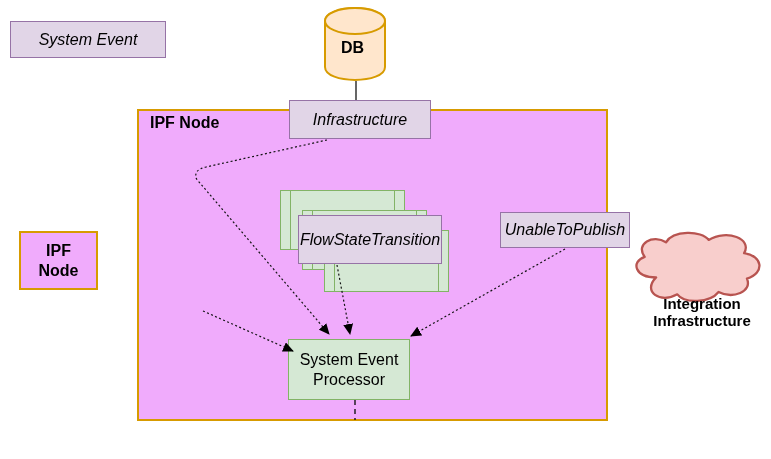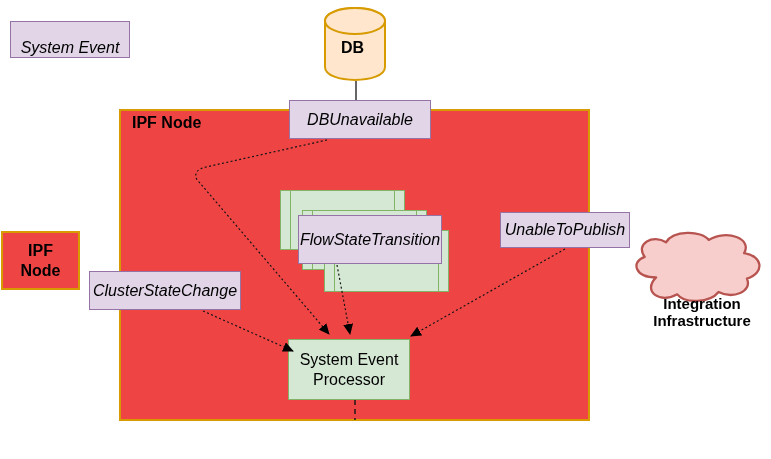--- a/index.html
+++ b/index.html
@@ -8,22 +8,23 @@
     width:771px;height:459px;
     background:#ffffff;
     font-family:"Liberation Sans",sans-serif;
     color:#000;
     overflow:hidden;
   }
   .abs{position:absolute;box-sizing:border-box;}
 
   
   .peach{
-    background:#ef4444;
+    background:#f0abfc;
     border:2px solid #D79B00;
+    margin-left:18px;
   }
   #ipf-container{
     left:119px;top:109px;width:471px;height:312px;
     z-index:1;
   }
   #ipf-container-label{
     position:absolute;left:11px;top:3px;
     font-weight:bold;font-size:16px;white-space:nowrap;
   }
   #legend-ipf-node{
@@ -35,21 +36,21 @@
   #legend-ipf-node span{display:block;max-width:46px;}
 
   
   .event{
     background:#E1D5E7;
     border:1px solid #9673A6;
     display:flex;align-items:center;justify-content:center;
     font-style:italic;font-size:16px;text-align:center;
     z-index:2;white-space:nowrap;
   }
-  #legend-system-event{left:10px;top:21px;width:120px;height:37px;align-items:flex-end;}
+  #legend-system-event{left:10px;top:21px;width:156px;height:37px;}
   #event-db-unavailable{left:289px;top:100px;width:142px;height:39px;}
   #event-flow-state-transition{left:298px;top:215px;width:144px;height:49px;z-index:3;}
   #event-unable-to-publish{left:500px;top:212px;width:130px;height:36px;}
   #event-cluster-state-change{left:89px;top:271px;width:152px;height:39px;}
 
   
   .stackbox{
     background:#D5E8D4;
     border:1px solid #82B366;
     z-index:2;
@@ -103,30 +104,27 @@
   </div>
   <div id="legend-ipf-node" class="abs peach">
     <span>IPF Node</span>
   </div>
 
   <div id="stack-box-1" class="abs stackbox"></div>
   <div id="stack-box-2" class="abs stackbox"></div>
   <div id="stack-box-3" class="abs stackbox"></div>
 
   <div id="event-db-unavailable" class="abs event">
-    <span>DBUnavailable</span>
+    <span>Infrastructure</span>
   </div>
   <div id="event-flow-state-transition" class="abs event">
     <span>FlowStateTransition</span>
   </div>
   <div id="event-unable-to-publish" class="abs event">
     <span>UnableToPublish</span>
-  </div>
-  <div id="event-cluster-state-change" class="abs event">
-    <span>ClusterStateChange</span>
   </div>
 
   <div id="system-event-processor" class="abs">
     <span>System Event Processor</span>
   </div>
 
   <svg id="overlay" viewBox="0 0 771 459">
     <defs>
       <marker id="arrowhead" markerWidth="12" markerHeight="10" refX="10" refY="5" orient="auto" markerUnits="userSpaceOnUse">
         <path d="M0 0 L11 5 L0 10 Z" fill="#000"></path>

